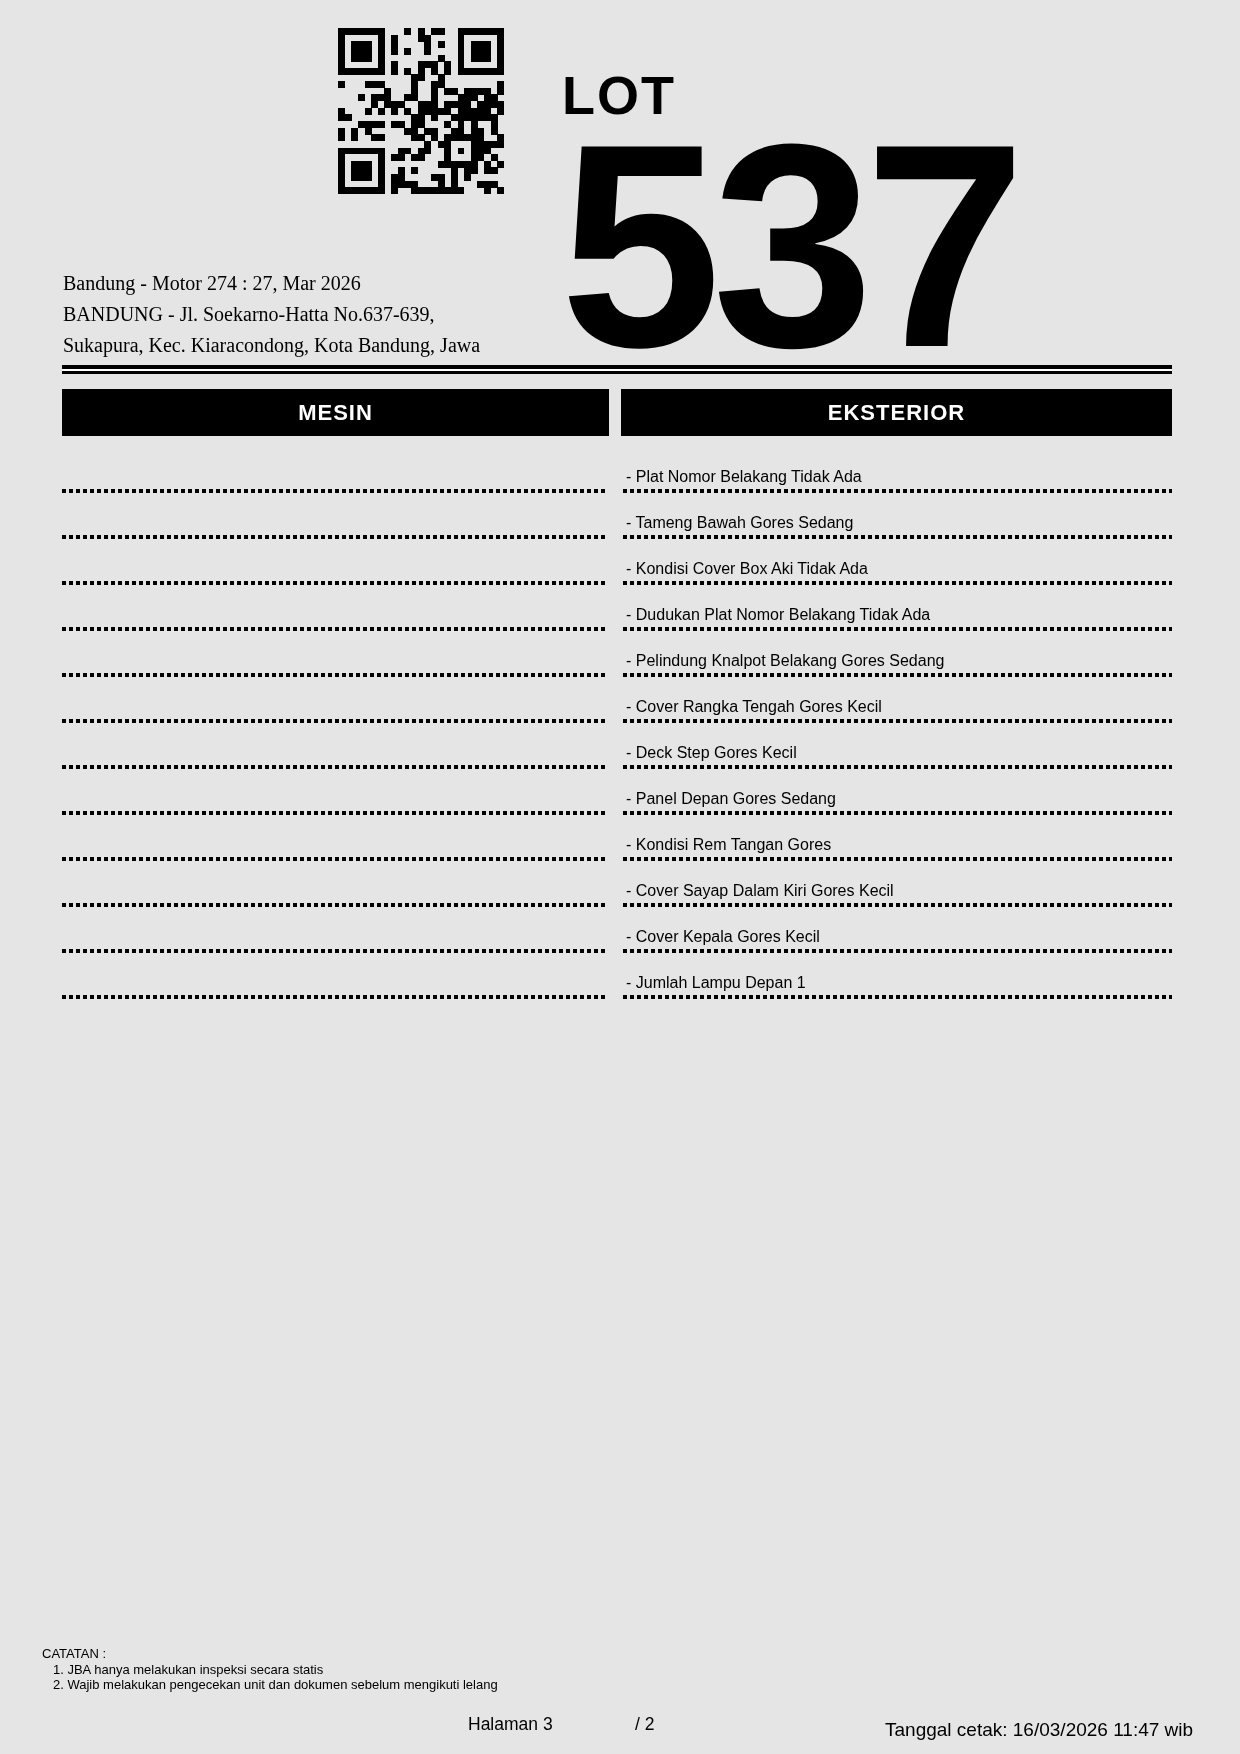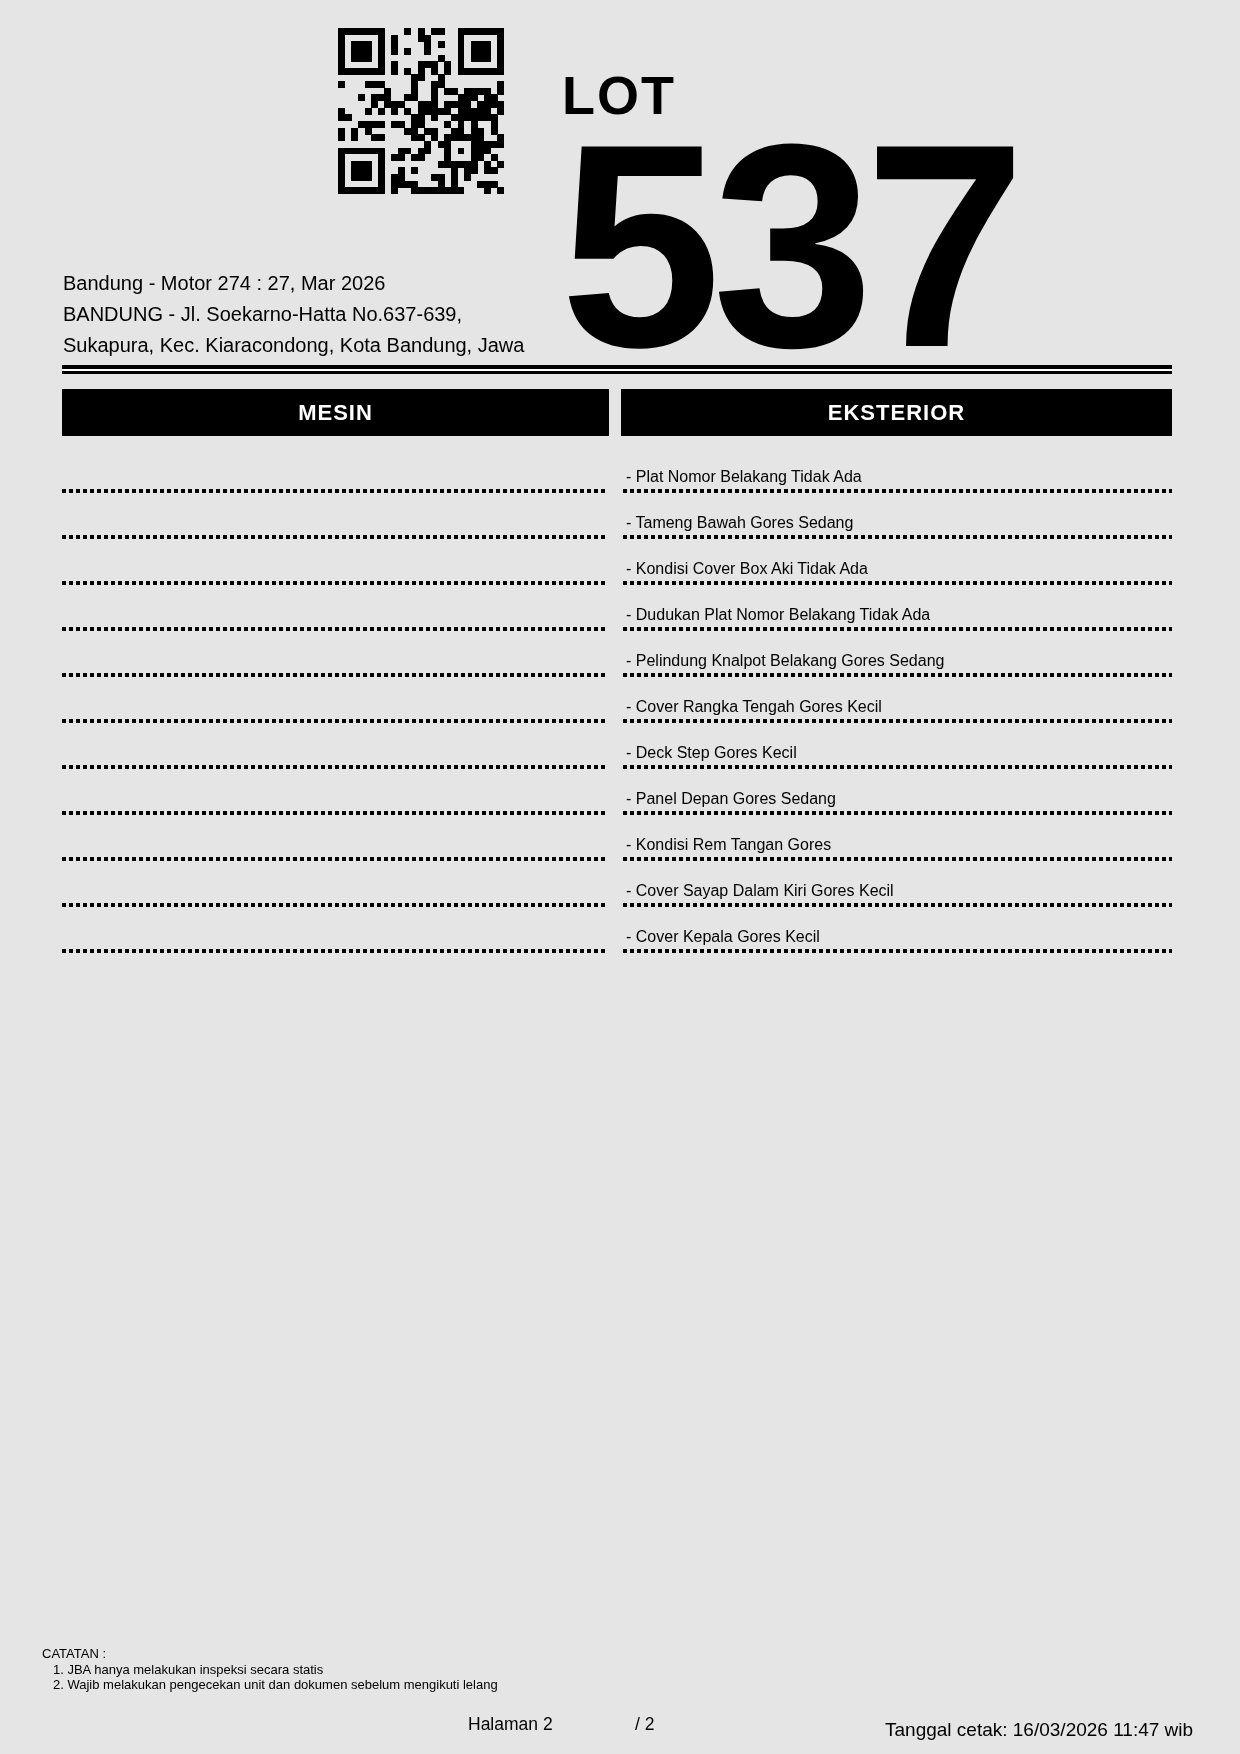--- a/index.html
+++ b/index.html
@@ -5,21 +5,21 @@
   html,body{margin:0;padding:0;background:#ffffff;}
   .page{
     position:relative;width:1240px;height:1754px;background:#e5e5e5;
     font-family:"Liberation Sans","DejaVu Sans",sans-serif;color:#000;
     overflow:hidden;
   }
   .abs{position:absolute;}
   .qr{left:338px;top:28px;width:166px;height:166px;}
   .lot-label{left:562px;top:75px;height:40px;line-height:40px;font-size:54px;font-weight:bold;letter-spacing:2px;}
   .lot-number{left:560px;top:140px;height:210px;line-height:210px;font-size:290px;font-weight:bold;letter-spacing:-9px;white-space:nowrap;}
-  .address{left:63px;top:268px;font-size:20px;line-height:31px;}
+  .address{left:63px;top:268px;font-size:20px;line-height:31px;font-family:Liberation Serif, serif;}
   .double-rule{left:62px;top:365px;width:1110px;height:9px;
     background:linear-gradient(#000 0 4px,#fff 4px 6px,#000 6px 9px);}
   .bars{left:62px;top:389px;width:1212px;height:47px;display:flex;gap:12px;}
   .bar{background:#000;color:#fff;font-weight:bold;font-size:22px;letter-spacing:1px;
     display:flex;align-items:center;justify-content:center;}
   .bar-mesin{width:547px;}
   .bar-eksterior{width:551px;}
   .rows{left:62px;top:437px;width:1110px;}
   .row{display:flex;gap:16px;height:46px;}
   .row:first-child{height:56px;}
@@ -401,27 +401,31 @@
         <div class="cell cell-r">- Kondisi Rem Tangan Gores</div>
       </div>
       <div class="row">
         <div class="cell cell-l"></div>
         <div class="cell cell-r">- Cover Sayap Dalam Kiri Gores Kecil</div>
       </div>
       <div class="row">
         <div class="cell cell-l"></div>
         <div class="cell cell-r">- Cover Kepala Gores Kecil</div>
       </div>
+      <div class="row">
+        <div class="cell cell-l"></div>
+        <div class="cell cell-r">- Jumlah Lampu Depan 1</div>
+      </div>
     </div>
 
   <div class="abs notes">
     <div>CATATAN :</div>
     <div class="notes-list">
       <div>1. JBA hanya melakukan inspeksi secara statis</div>
       <div>2. Wajib melakukan pengecekan unit dan dokumen sebelum mengikuti lelang</div>
     </div>
   </div>
 
-  <div class="abs halaman">Halaman 2</div>
+  <div class="abs halaman">Halaman 3</div>
   <div class="abs page-total">/ 2</div>
   <div class="abs tanggal">Tanggal cetak: 16/03/2026 11:47 wib</div>
 
 </div>
 
 </body></html>

